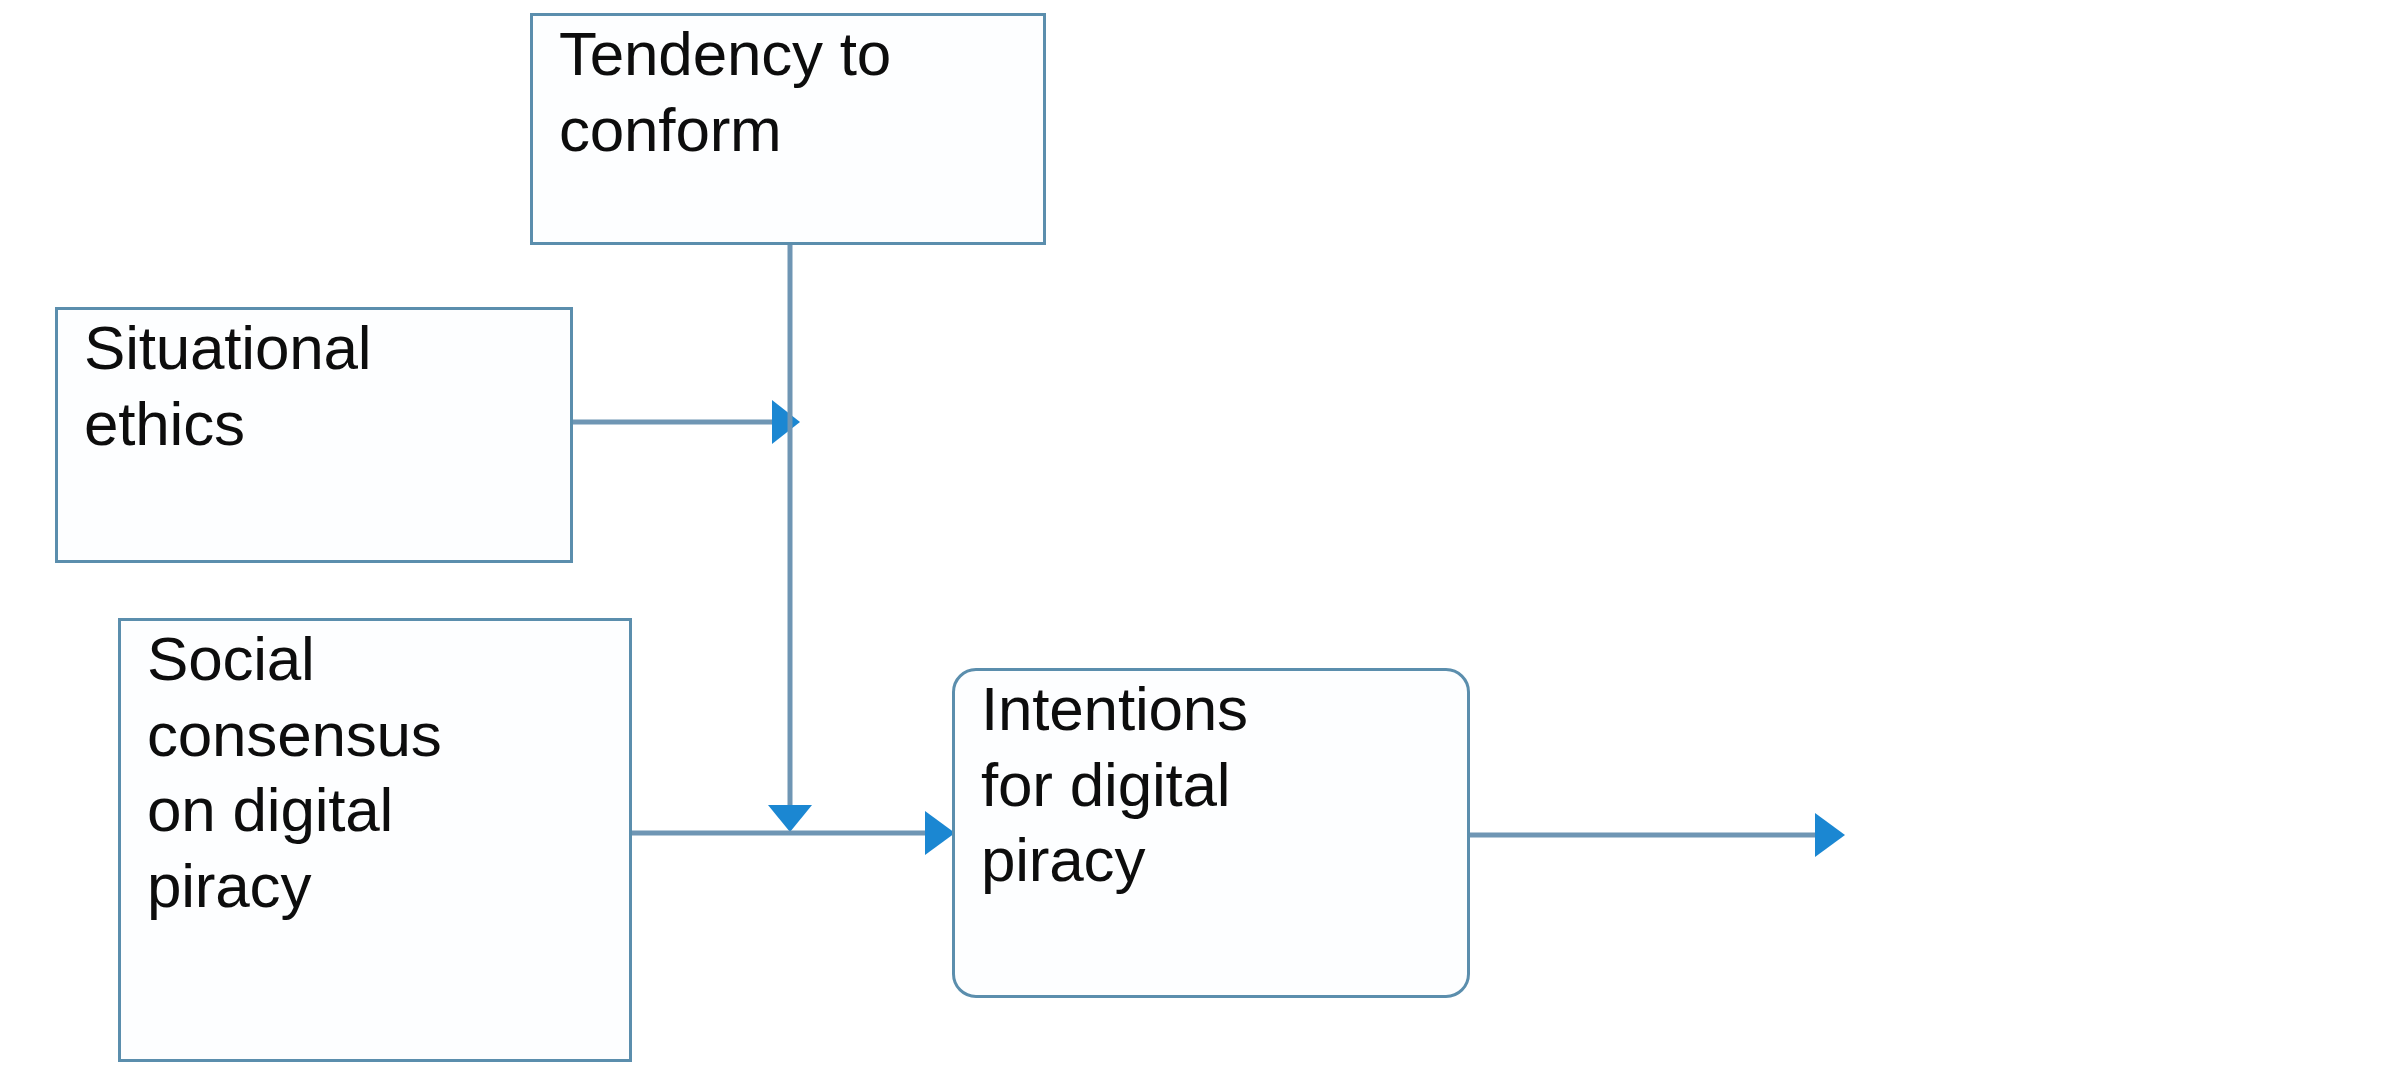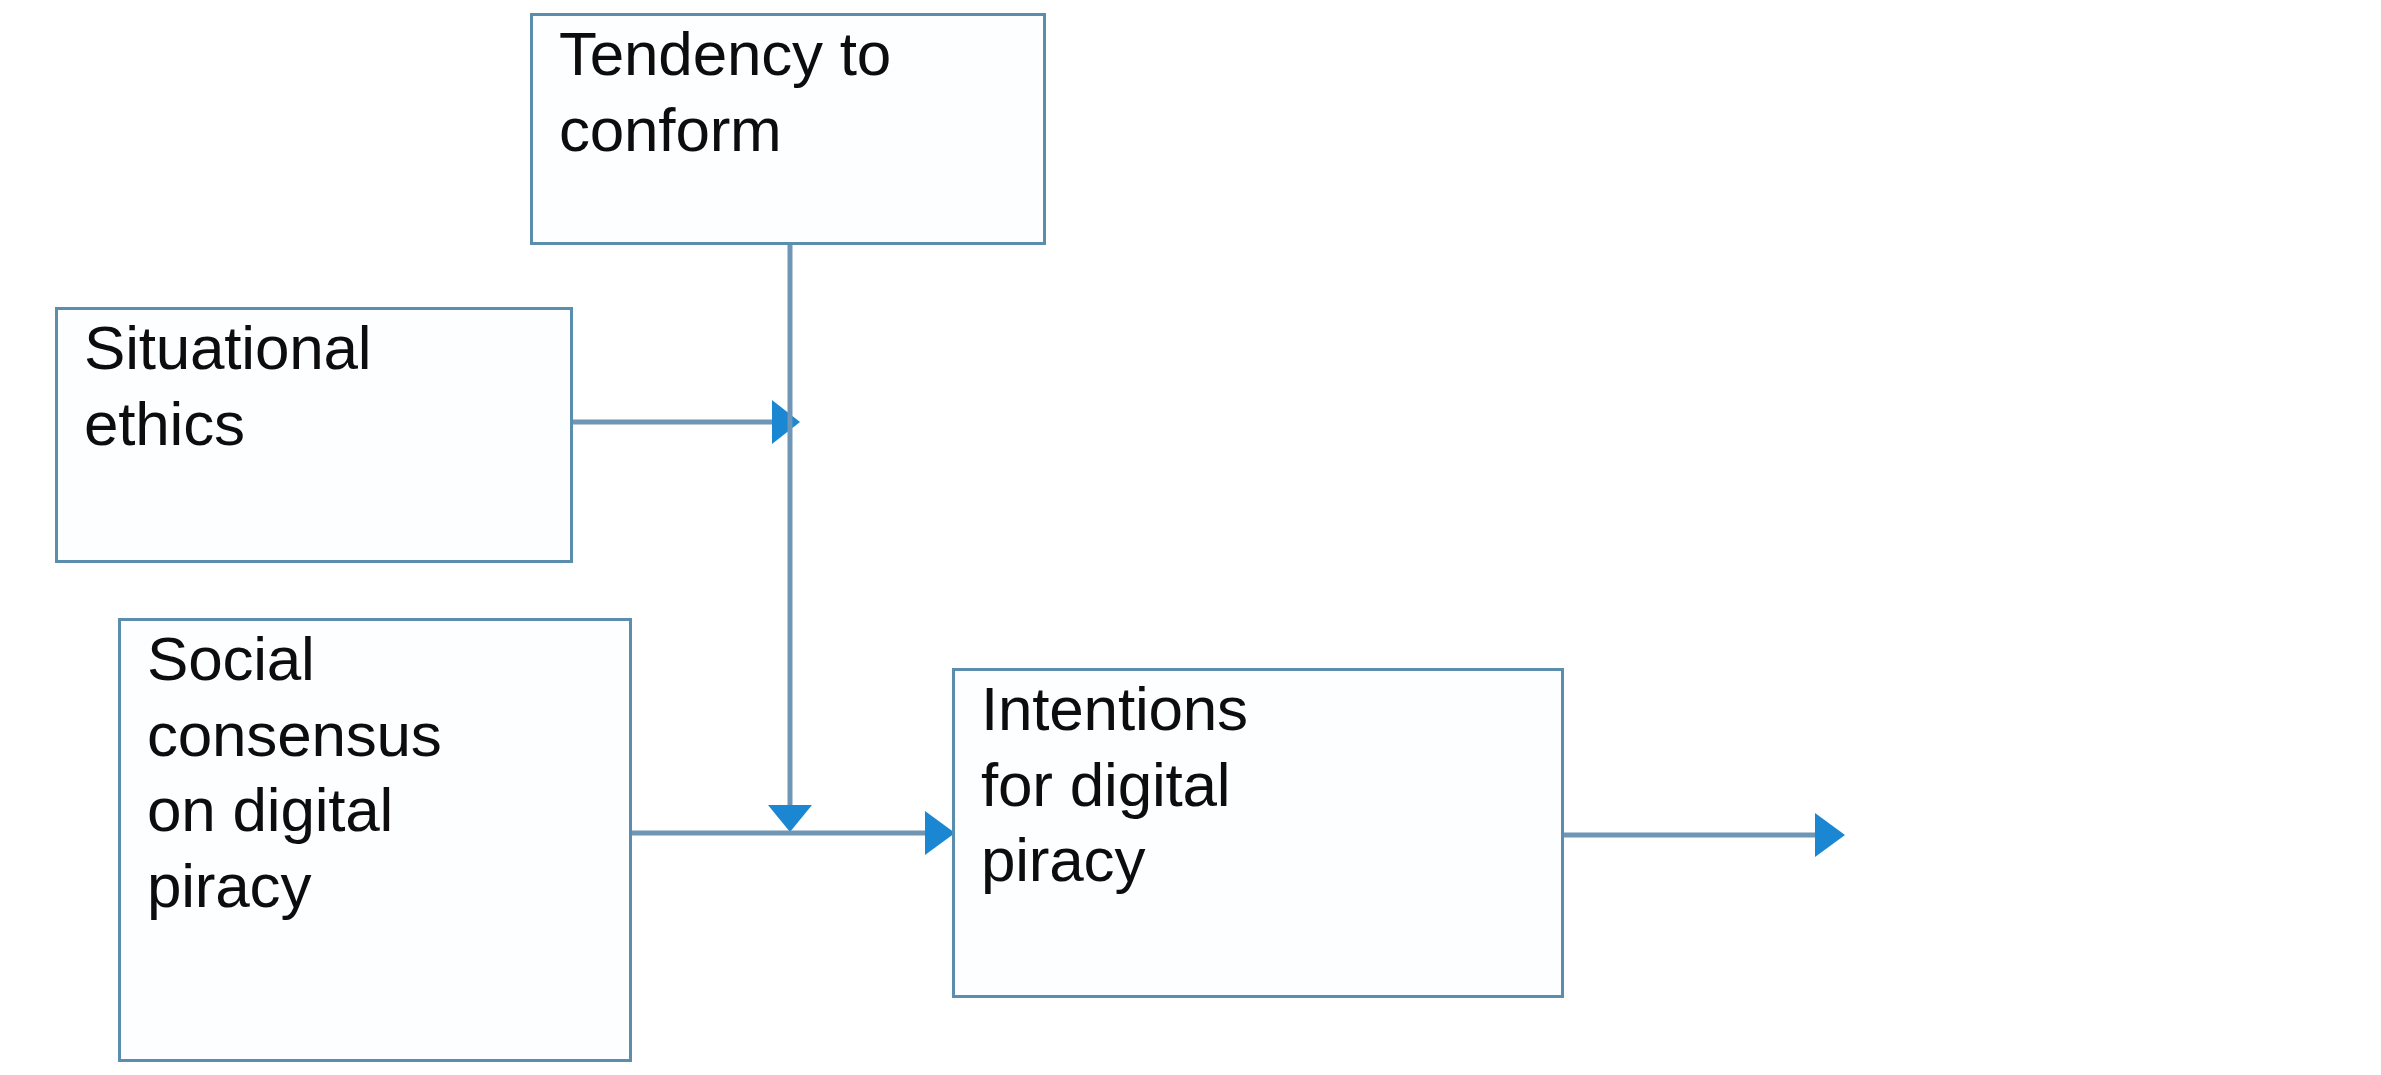--- a/index.html
+++ b/index.html
@@ -41,21 +41,21 @@
   #node-tendency {
     left: 530px;  top: 13px;   width: 516px; height: 232px;
   }
   #node-situational {
     left: 22px;   top: 307px;  width: 518px; height: 256px; margin-left: 33px;
   }
   #node-consensus {
     left: 118px;  top: 618px;  width: 514px; height: 444px;
   }
   #node-intentions {
-    left: 952px;  top: 668px;  width: 612px; height: 330px;
+    left: 952px;  top: 668px;  width: 518px; height: 330px; border-radius: 24px;
   }
   #node-behavior {
     left: 1845px; top: 712px;  width: 475px; height: 230px;
   }
   
   #connectors {
     position: absolute;
     left: 0; top: 0;
     width: 2381px;
     height: 1075px;

